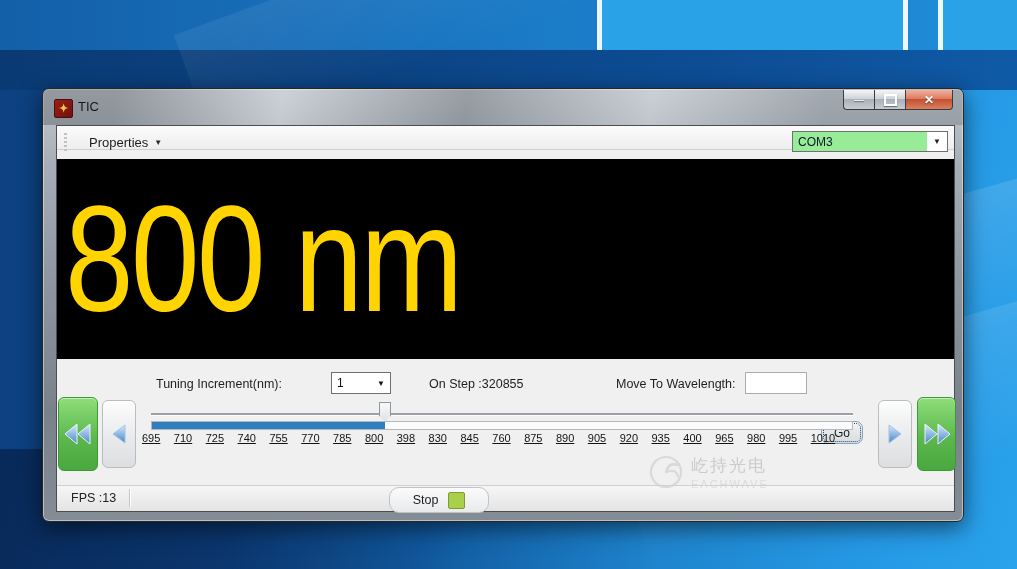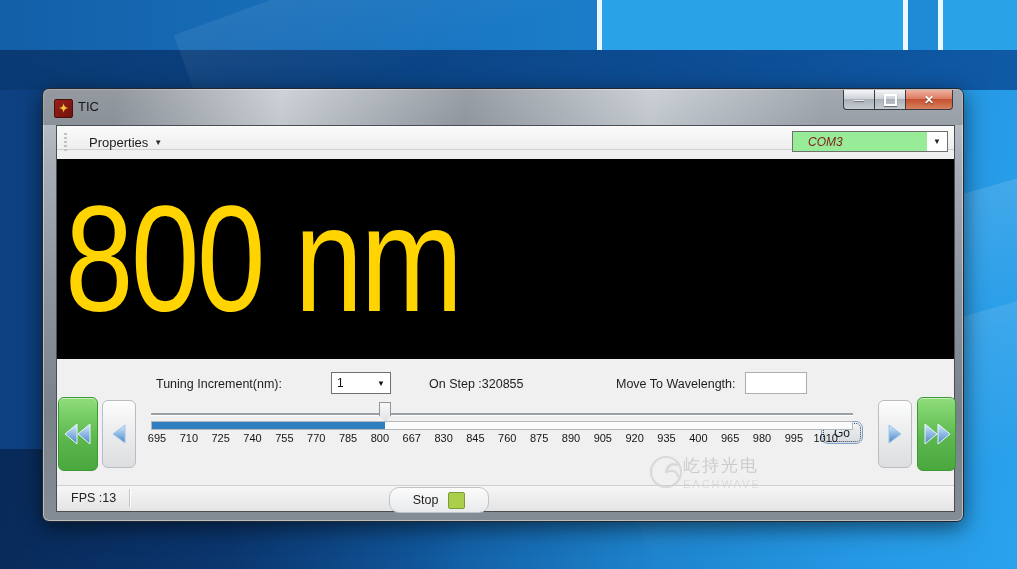--- a/index.html
+++ b/index.html
@@ -57,22 +57,22 @@
   
   .toolbar{position:absolute;left:0;top:0;width:100%;height:24px;
     background:linear-gradient(180deg,#fbfbfb,#eeeeee);border-bottom:1px solid #d0d0d0;box-sizing:border-box;}
   .grip{position:absolute;left:7px;top:7px;width:3px;height:18px;
     background:repeating-linear-gradient(180deg,#c2c2c2 0 2px,transparent 2px 4px);}
   .properties-btn{position:absolute;left:26px;top:5px;height:22px;padding:0 6px;
     display:flex;align-items:center;gap:6px;font-size:13px;color:#1c1c1c;cursor:default;}
   .caret{font-size:8px;color:#2a2a2a;}
   .com-combo{position:absolute;right:6px;top:5px;width:156px;height:21px;
     border:1px solid #707070;background:#fff;display:flex;box-sizing:border-box;}
-  .com-value{flex:1;background:#98ec98;font-size:12px;color:#7f1d1d;
-    display:flex;align-items:center;padding-left:15px;font-style:italic;}
+  .com-value{flex:1;background:#98ec98;font-size:12px;color:#0f172a;
+    display:flex;align-items:center;padding-left:5px;}
   .com-arrow{width:20px;display:flex;align-items:center;justify-content:center;
     font-size:8px;color:#222;background:#fff;}
 
   
   .display{position:absolute;left:0;top:33px;width:100%;height:200px;background:#000;
     display:flex;align-items:center;overflow:hidden;}
   .display-text{color:#ffd400;font-size:150px;font-weight:400;letter-spacing:-3px;
     transform:scaleX(0.82);transform-origin:left center;margin-left:8px;white-space:pre;}
 
   
@@ -93,22 +93,22 @@
   
   .slider-track{position:absolute;left:94px;top:287px;width:702px;height:2px;
     background:#9aa0a6;box-shadow:0 1px 0 #fff;}
   .slider-thumb{position:absolute;top:276px;width:12px;height:20px;
     background:linear-gradient(180deg,#f9f9f9,#dfe2e5);border:1px solid #8f969c;box-sizing:border-box;
     clip-path:polygon(0 0,100% 0,100% 68%,50% 100%,0 68%);}
   .progress{position:absolute;left:94px;top:295px;width:702px;height:9px;
     border:1px solid #b4b8bc;background:#fbfbfb;box-sizing:border-box;}
   .progress-fill{height:100%;background:linear-gradient(180deg,#3e94d4,#2470ae);}
   .ticks{position:absolute;left:85px;top:306px;width:699px;display:flex;justify-content:space-between;}
-  .ticks span{display:inline-block;width:30px;text-align:center;font-size:11px;color:#141414;
-    font-family:"Liberation Sans",sans-serif;}
+  .ticks span{display:inline-block;width:30px;text-align:left;font-size:11px;color:#141414;
+    font-family:"Liberation Sans",sans-serif;text-decoration:underline;}
 
   
   .nav-btn{position:absolute;border-radius:6px;display:flex;align-items:center;justify-content:center;cursor:default;box-sizing:border-box;}
   .nav-green{background:linear-gradient(180deg,#8fdd7a,#5cb84e 55%,#4aa83e);border:1px solid #3c9a35;
     box-shadow:inset 0 1px 0 rgba(255,255,255,0.5);}
   .nav-gray{background:linear-gradient(180deg,#fdfdfd,#e9eaec 55%,#dcdee0);border:1px solid #b9bcc0;
     box-shadow:inset 0 1px 0 #fff;}
   .nav-left-fast{left:1px;top:271px;width:40px;height:74px;}
   .nav-left-step{left:45px;top:274px;width:34px;height:68px;}
   .nav-right-step{left:821px;top:274px;width:34px;height:68px;}
@@ -120,21 +120,21 @@
   .fps{position:absolute;left:14px;top:5px;font-size:12.5px;color:#222;}
   .status-sep{position:absolute;left:72px;top:3px;width:1px;height:18px;background:#c4c4c4;box-shadow:1px 0 0 #fff;}
   .stop-btn{position:absolute;left:332px;top:1px;width:98px;height:24px;
     border:1px solid #bfc3c7;border-radius:10px;
     background:linear-gradient(180deg,#fbfbfb,#e8eaec);
     display:flex;align-items:center;justify-content:center;gap:10px;font-size:12.5px;color:#1d1d1d;cursor:default;}
   .stop-led{width:15px;height:15px;border-radius:2px;border:1px solid #7e9c35;
     background:linear-gradient(180deg,#bcdb60,#9cc43e);}
 
   
-  .watermark{position:absolute;left:592px;top:328px;display:flex;align-items:center;gap:0;
+  .watermark{position:absolute;left:592px;top:328px;display:flex;align-items:center;gap:8px;
     opacity:0.75;pointer-events:none;z-index:6;}
   .wm-text .cn{font-size:17px;color:#bfbfbf;letter-spacing:2px;}
   .wm-text .en{font-size:11px;color:#d4d4d4;letter-spacing:2px;margin-top:1px;}
 </style>
 </head>
 <body>
 
 <div class="bg-top-band"></div>
 <div class="bg-pane p1"></div>
 <div class="bg-pane p2"></div>
@@ -192,21 +192,21 @@
     </div>
     <div class="ticks">
         <span>695</span>
         <span>710</span>
         <span>725</span>
         <span>740</span>
         <span>755</span>
         <span>770</span>
         <span>785</span>
         <span>800</span>
-        <span>667</span>
+        <span>398</span>
         <span>830</span>
         <span>845</span>
         <span>760</span>
         <span>875</span>
         <span>890</span>
         <span>905</span>
         <span>920</span>
         <span>935</span>
         <span>400</span>
         <span>965</span>

